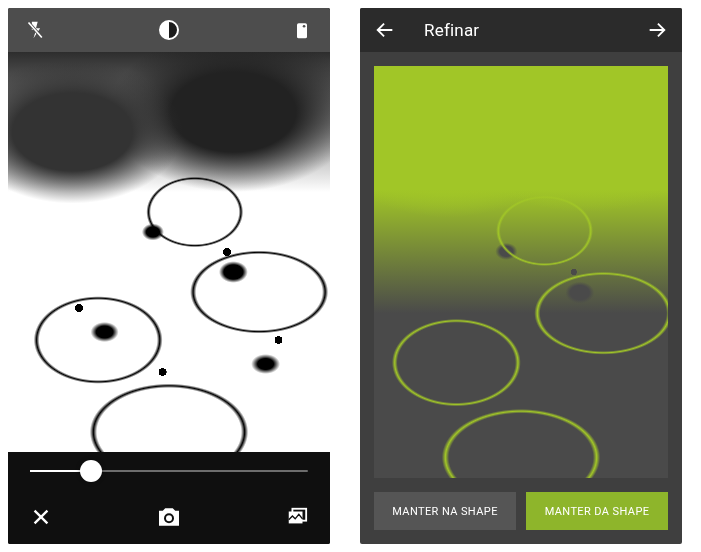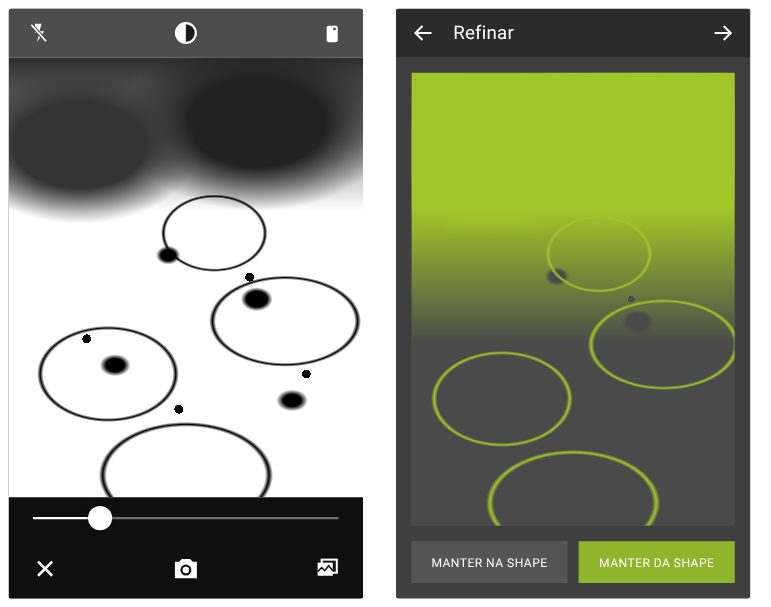--- a/index.html
+++ b/index.html
@@ -104,21 +104,21 @@
   }
 
   
   .screen-right { background: #3f3f3f; }
   .topbar-right {
     height: 44px;
     background: #2b2b2b;
     display: flex;
     align-items: center;
     padding: 0 14px;
-    gap: 16px;
+    gap: 28px;
     color: #fff;
   }
   .title {
     font-size: 17px;
     font-weight: 400;
     flex: 1;
     letter-spacing: 0.2px;
   }
   .canvas-right {
     flex: 1;

